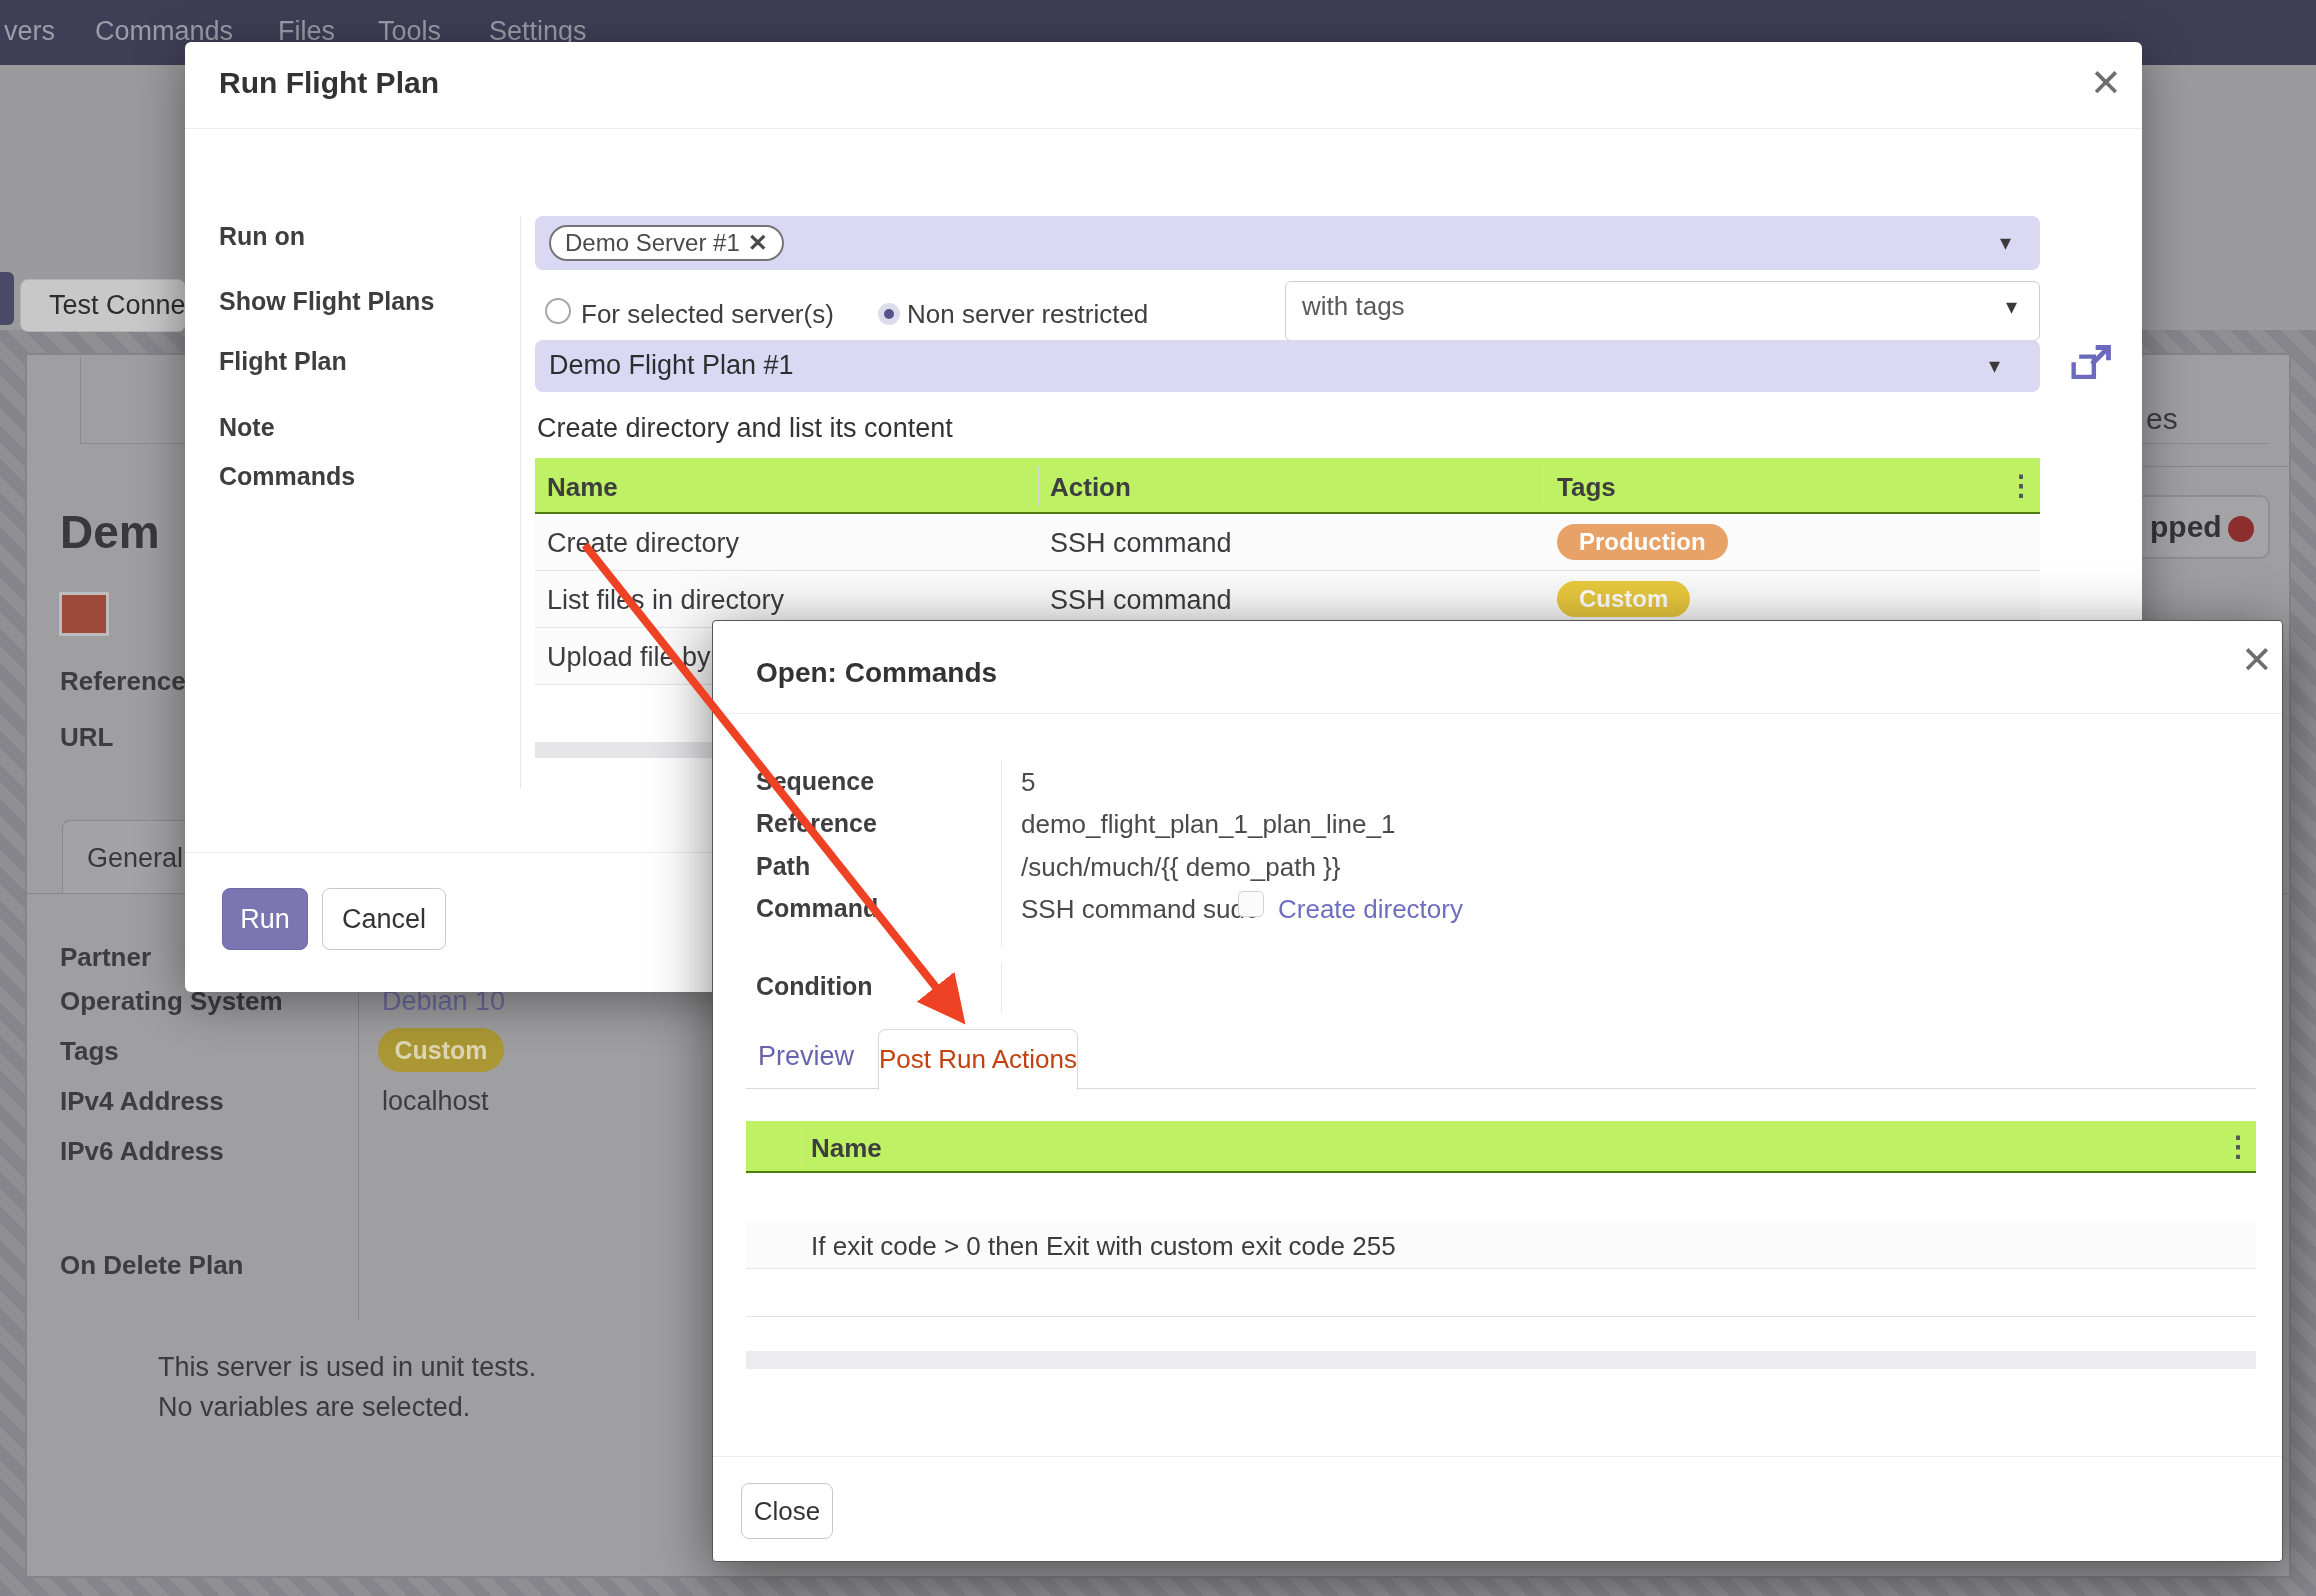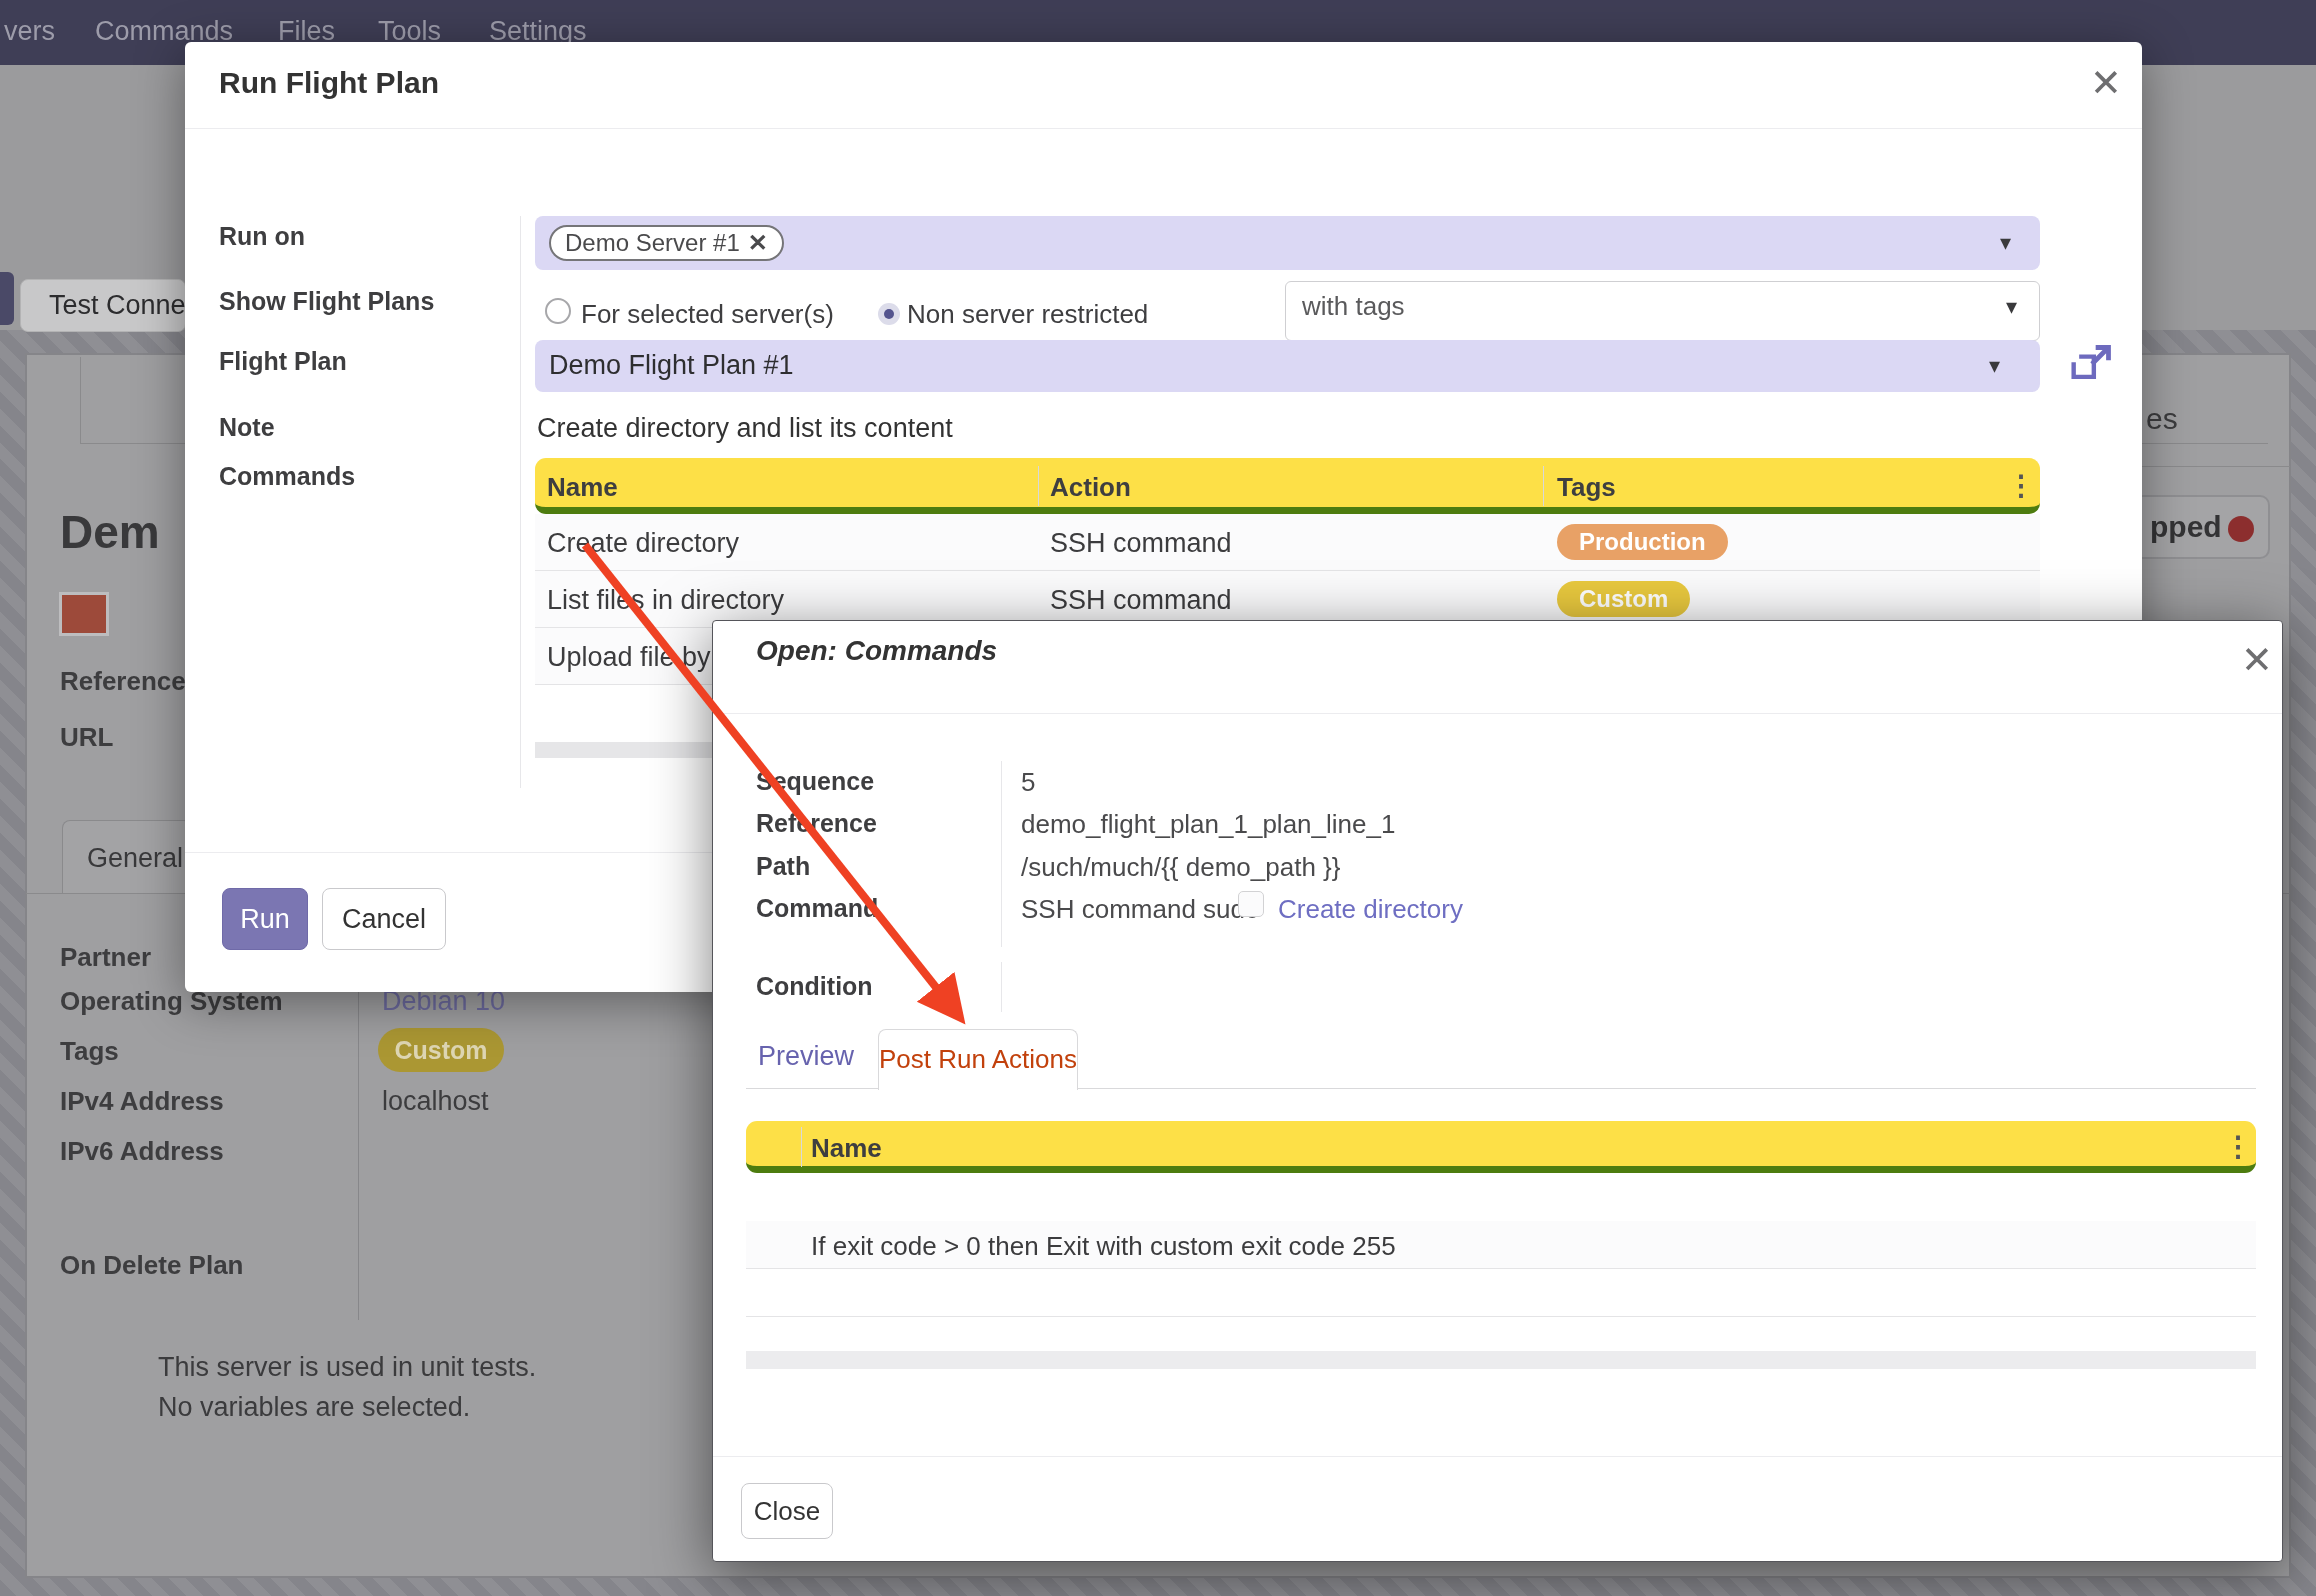--- a/index.html
+++ b/index.html
@@ -60,21 +60,21 @@
   .tag-x{font-weight:bold;color:#4a4a4c;margin-left:8px;}
   .radio-off{left:360px;top:256px;width:26px;height:26px;border:2px solid #a7a7aa;border-radius:50%;background:#fff;box-sizing:border-box;}
   .radio-on{left:693px;top:261px;width:22px;height:22px;border-radius:50%;background:#dcdcea;}
   .radio-on-dot{position:absolute;left:6px;top:6px;width:10px;height:10px;border-radius:50%;background:#54548e;}
   .radio-label{font-size:26px;color:#3e3e40;}
   .withtags{left:1100px;top:239px;width:755px;height:60px;background:#fff;border:1px solid #cfcfd2;border-radius:6px;box-sizing:border-box;}
   .fp-box{left:350px;top:298px;width:1505px;height:52px;}
   .fp-text{font-size:27px;color:#2e2e30;}
   .ext-icon{left:1885px;top:300px;width:44px;height:44px;}
   .mr-desc{left:352px;top:371px;font-size:27px;color:#333;}
-  .tbl-head{background:#fde047;border-bottom:7px solid #4d7c0f;box-sizing:border-box;border-radius:11px;}
+  .tbl-head{background:#bef264;border-bottom:2px solid #4d7c0f;box-sizing:border-box;}
   .th-txt{font-size:26px;font-weight:bold;color:#3e3e40;}
   .cell-div{position:absolute;top:8px;width:1px;height:40px;background:#d8d8da;}
   .row{background:#fbfbfc;border-bottom:1px solid #e4e4e6;box-sizing:border-box;}
   .cell-txt{font-size:27px;color:#3c3c3e;}
   .badge{height:36px;border-radius:18px;color:#fff;font-size:24px;font-weight:bold;text-align:center;line-height:36px;padding:0 22px;display:inline-block;}
   .badge-production{background:#e8a166;}
   .badge-custom{background:#e9c93e;}
   .tbl-footstrip{background:#e6e6e8;}
 
   .btn{border-radius:8px;font-size:27px;text-align:center;box-sizing:border-box;cursor:pointer;}
@@ -211,21 +211,21 @@
       <span class="cell-txt" style="position:absolute;left:12px;top:14px;">Upload file by</span>
     </div>
     <div class="mr tbl-footstrip" style="left:350px;top:700px;width:1505px;height:16px;"></div>
 
     <div class="mr m-divider" style="left:0;top:810px;width:1957px;"></div>
     <div class="mr btn btn-primary" style="left:37px;top:846px;width:86px;height:62px;line-height:60px;">Run</div>
     <div class="mr btn btn-plain" style="left:137px;top:846px;width:124px;height:62px;line-height:60px;">Cancel</div>
   </div>
 
   <div class="abs modal modal-cmd">
-    <div class="mc m-title" style="left:43px;top:14px;font-size:28px;font-style:italic;">Open: Commands</div>
+    <div class="mc m-title" style="left:43px;top:36px;font-size:28px;">Open: Commands</div>
     <div class="mc m-close" style="left:1528px;top:20px;">✕</div>
     <div class="mc m-divider" style="left:0;top:92px;width:1569px;"></div>
 
     <div class="mc f-label" style="left:43px;top:146px;">Sequence</div>
     <div class="mc f-label" style="left:43px;top:188px;">Reference</div>
     <div class="mc f-label" style="left:43px;top:231px;">Path</div>
     <div class="mc f-label" style="left:43px;top:273px;">Command</div>
     <div class="mc mc-vdiv" style="left:288px;top:140px;height:186px;"></div>
 
     <div class="mc f-value" style="left:308px;top:146px;">5</div>

